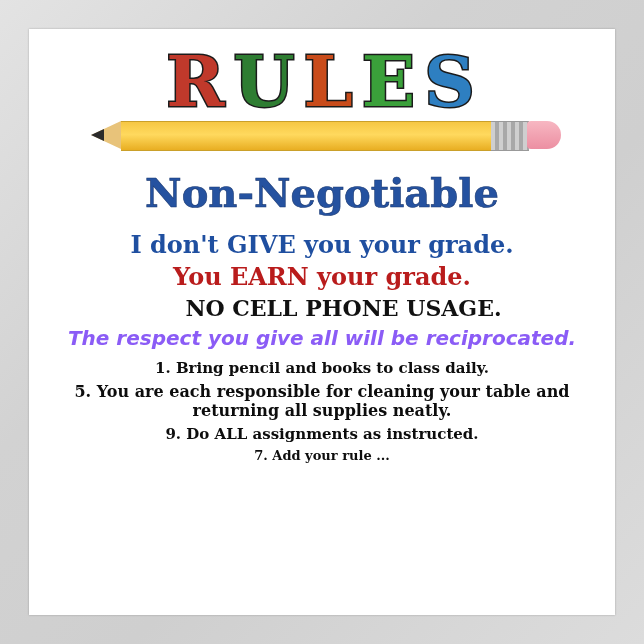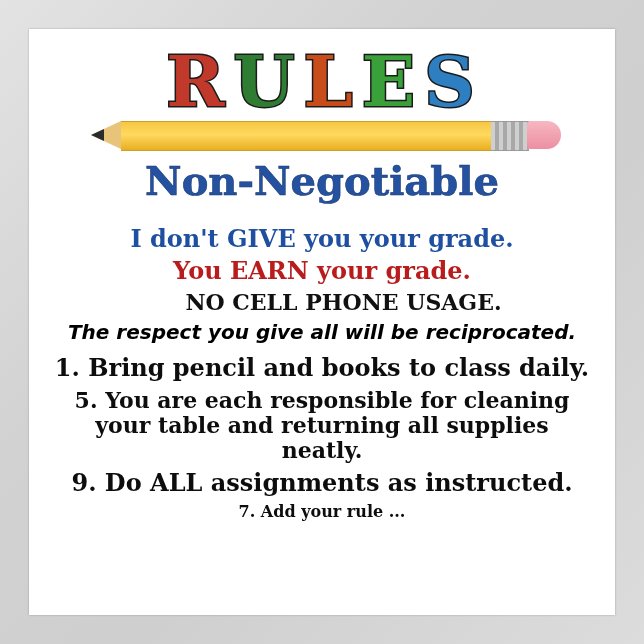--- a/index.html
+++ b/index.html
@@ -117,30 +117,30 @@
     background: linear-gradient(#f7b7c2, #ec8fa2);
     border-radius: 4px 14px 14px 4px;
   }
 
   .non-negotiable {
     font-family: "DejaVu Serif", serif;
     font-weight: bold;
     font-size: 40px;
     color: #2552a0;
     letter-spacing: 0px;
-    margin-top: 0;
+    margin-top: 12px;
     -webkit-text-stroke: 0.6px #1b3a73;
   }
 
   .line-give {
     font-family: "DejaVu Serif", serif;
     font-weight: bold;
     font-size: 24px;
     color: #1f4fa0;
-    margin-top: 20px;
+    margin-top: 14px;
   }
   .line-earn {
     font-family: "DejaVu Serif", serif;
     font-weight: bold;
     font-size: 24px;
     color: #b91c1c;
     margin-top: 3px;
   }
   .line-cell {
     font-family: "DejaVu Serif", serif;
@@ -148,39 +148,39 @@
     font-size: 22px;
     color: #111111;
     margin-top: 4px;
     padding-left: 43px;
   }
   .line-respect {
     font-family: "DejaVu Sans", sans-serif;
     font-style: italic;
     font-weight: bold;
     font-size: 20px;
-    color: #000000;
+    color: #8b5cf6;
     margin-top: 5px;
   }
 
   .rules-list {
     margin: 10px 0 0 0;
     padding: 0;
     list-style: none;
   }
   .rules-list li {
     font-family: "DejaVu Serif", serif;
     font-weight: bold;
     color: #0d0d0d;
     line-height: 1.15;
     margin-bottom: 6px;
   }
-  .sz-lg { font-size: 24px; }
-  .sz-md { font-size: 16px; }
-  .sz-sm { font-size: 22px; padding: 0 40px; line-height: 1.25; }
+  .sz-lg { font-size: 15px; }
+  .sz-md { font-size: 13px; }
+  .sz-sm { font-size: 16px; padding: 0 40px; line-height: 1.25; }
 
   .line-disorderly {
     font-family: "DejaVu Serif", serif;
     font-weight: bold;
     font-size: 17px;
     color: #c0201c;
     margin-top: 8px;
   }
   .line-common {
     font-family: "DejaVu Serif", serif;

